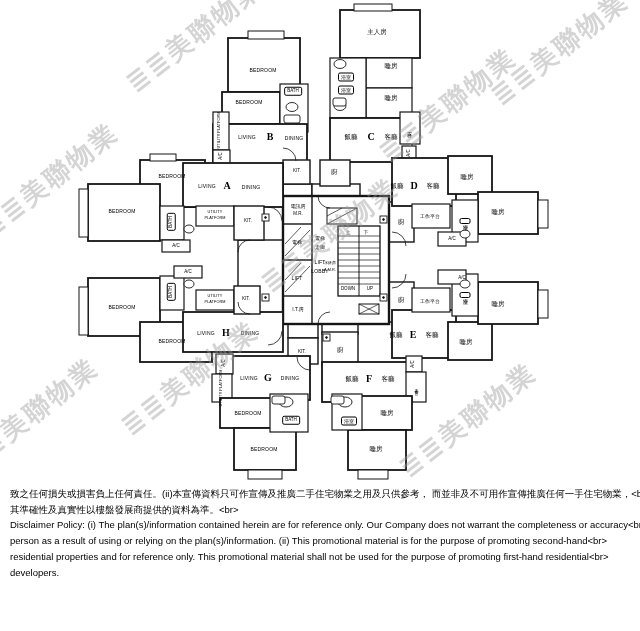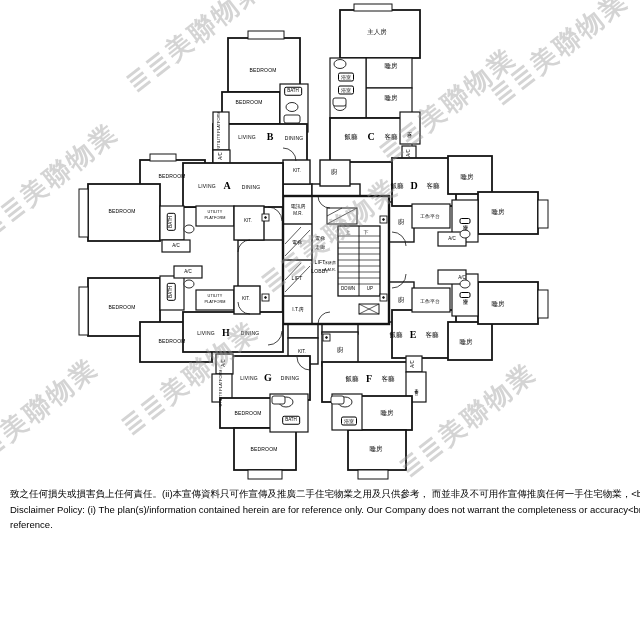--- a/index.html
+++ b/index.html
@@ -314,17 +314,20 @@
     <div class="wm" style="left:560px;top:48px">≣≣美聯物業</div>
     <div class="wm" style="left:448px;top:105px">≣≣美聯物業</div>
     <div class="wm" style="left:330px;top:235px">≣≣美聯物業</div>
     <div class="wm" style="left:190px;top:378px">≣≣美聯物業</div>
     <div class="wm" style="left:30px;top:415px">≣≣美聯物業</div>
     <div class="wm" style="left:468px;top:420px">≣≣美聯物業</div>
   </div>
 
   <div id="disclaimer">
     <div>致之任何損失或損害負上任何責任。(ii)本宣傳資料只可作宣傳及推廣二手住宅物業之用及只供參考， 而並非及不可用作宣傳推廣任何一手住宅物業，&lt;br&gt;</div>
+    <div>其準確性及真實性以樓盤發展商提供的資料為準。&lt;br&gt;</div>
     <div>Disclaimer Policy: (i) The plan(s)/information contained herein are for reference only. Our Company does not warrant the completeness or accuracy&lt;br&gt;</div>
-    <div>reference.</div>
+    <div>person as a result of using or relying on the plan(s)/information. (ii) This promotional material is for the purpose of promoting second-hand&lt;br&gt;</div>
+    <div>residential properties and for reference only. This promotional material shall not be used for the purpose of promoting first-hand residential&lt;br&gt;</div>
+    <div>developers.</div>
   </div>
 
 </div>
 
 </body></html>

